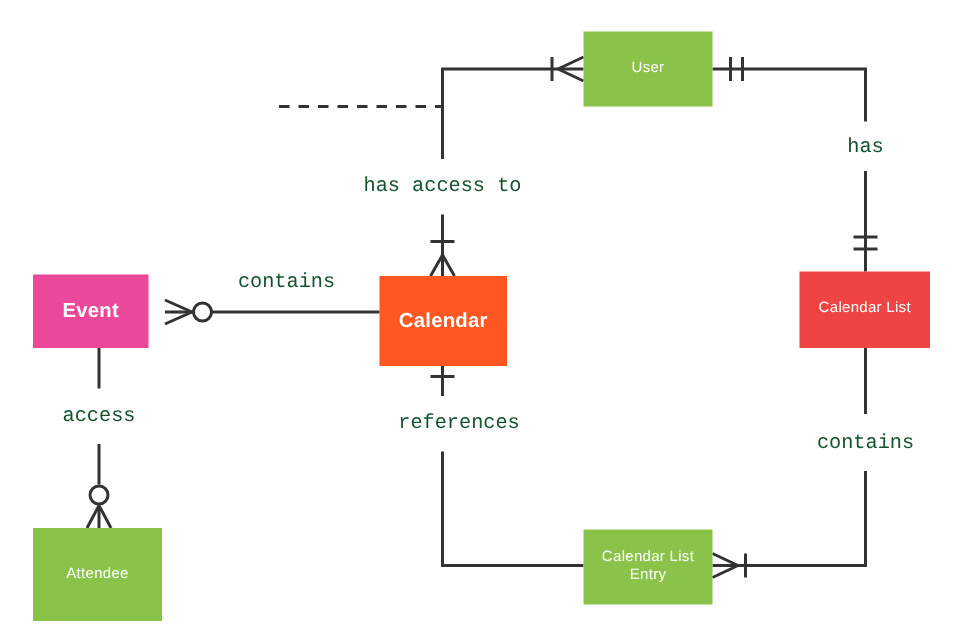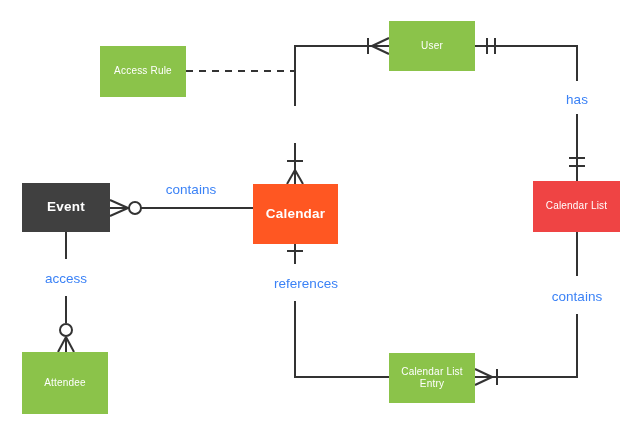--- a/index.html
+++ b/index.html
@@ -10,21 +10,21 @@
   .stage{position:absolute;inset:0;width:642px;height:423px;}
   svg.wires{position:absolute;left:0;top:0;width:642px;height:423px;}
   .entity{
     position:absolute;display:flex;align-items:center;justify-content:center;
     color:#ffffff;text-align:center;box-sizing:border-box;
     font-size:10px;letter-spacing:0.2px;line-height:1.25;
   }
   .entity.strong{font-weight:bold;font-size:13.5px;}
   .rel-label{
     position:absolute;transform:translate(-50%,-50%);
-    color:#3b82f6;font-size:13.5px;white-space:nowrap;
+    color:#14532d;font-size:13.5px;white-space:nowrap;font-family:Liberation Mono, monospace;
   }
 </style>
 </head>
 <body>
 
 <div class="stage">
 
   <svg class="wires" viewBox="0 0 642 423" fill="none" stroke="#333333" stroke-width="2">
 
     <g>
@@ -86,36 +86,36 @@
     </g>
 
     <g>
       <line x1="295" y1="232" x2="295" y2="264"></line>
       <line x1="287" y1="243" x2="303" y2="243"></line>
       <line x1="287" y1="251" x2="303" y2="251"></line>
       <polyline points="295,301 295,377 389,377"></polyline>
     </g>
   </svg>
 
-  <div class="entity strong" style="left: 22px; top: 183px; width: 88px; height: 49px; background: #404040; text-align: center;">Event</div>
+  <div class="entity strong" style="left: 22px; top: 183px; width: 77px; height: 49px; background: #ec4899; text-align: center;">Event</div>
 
   <div class="entity strong" style="left: 253px; top: 184px; width: 85px; height: 60px; background: rgb(255, 87, 34);">Calendar</div>
 
   <div class="entity" style="left: 389px; top: 21px; width: 86px; height: 50px; background: rgb(139, 195, 74);">User</div>
 
-  <div class="entity" style="left: 100px; top: 46px; width: 86px; height: 51px; background: rgb(139, 195, 74);">Access Rule</div>
 
   <div class="entity" style="left: 533px; top: 181px; width: 87px; height: 51px; background: #ef4444;">Calendar List</div>
 
   <div class="entity" style="left: 22px; top: 352px; width: 86px; height: 62px; background: rgb(139, 195, 74);">Attendee</div>
 
   <div class="entity" style="left: 389px; top: 353px; width: 86px; height: 50px; padding: 0px 6px; background: rgb(139, 195, 74);">Calendar List Entry</div>
 
   <div class="rel-label" style="left:191px;top:189px;">contains</div>
 
+  <div class="rel-label" style="left:295px;top:125px;">has access to</div>
 
   <div class="rel-label" style="left:66px;top:278px;">access</div>
 
   <div class="rel-label" style="left:577px;top:99px;">has</div>
 
   <div class="rel-label" style="left:577px;top:296px;">contains</div>
 
   <div class="rel-label" style="left:294px;top:283px;margin-left:12px;">references</div>
 
 </div>

